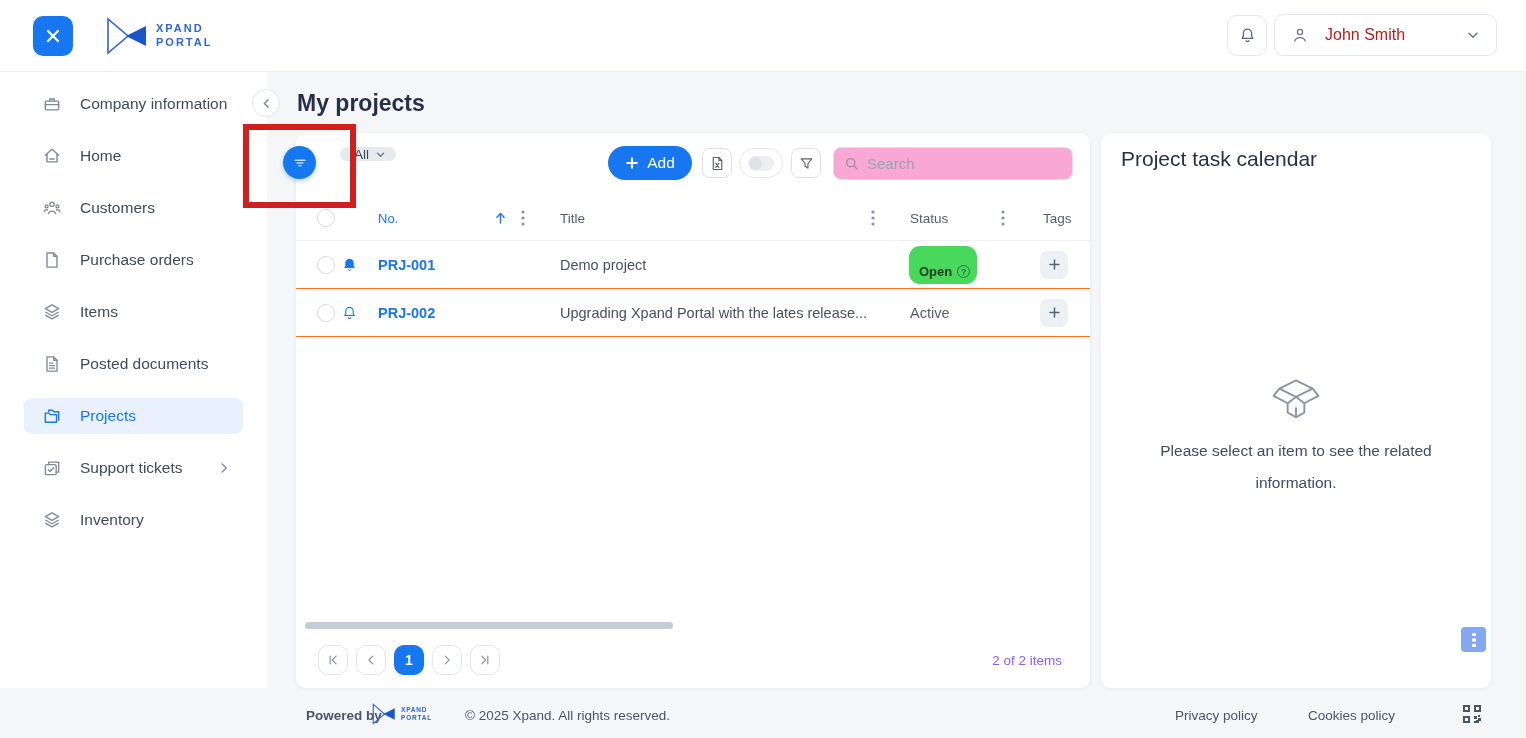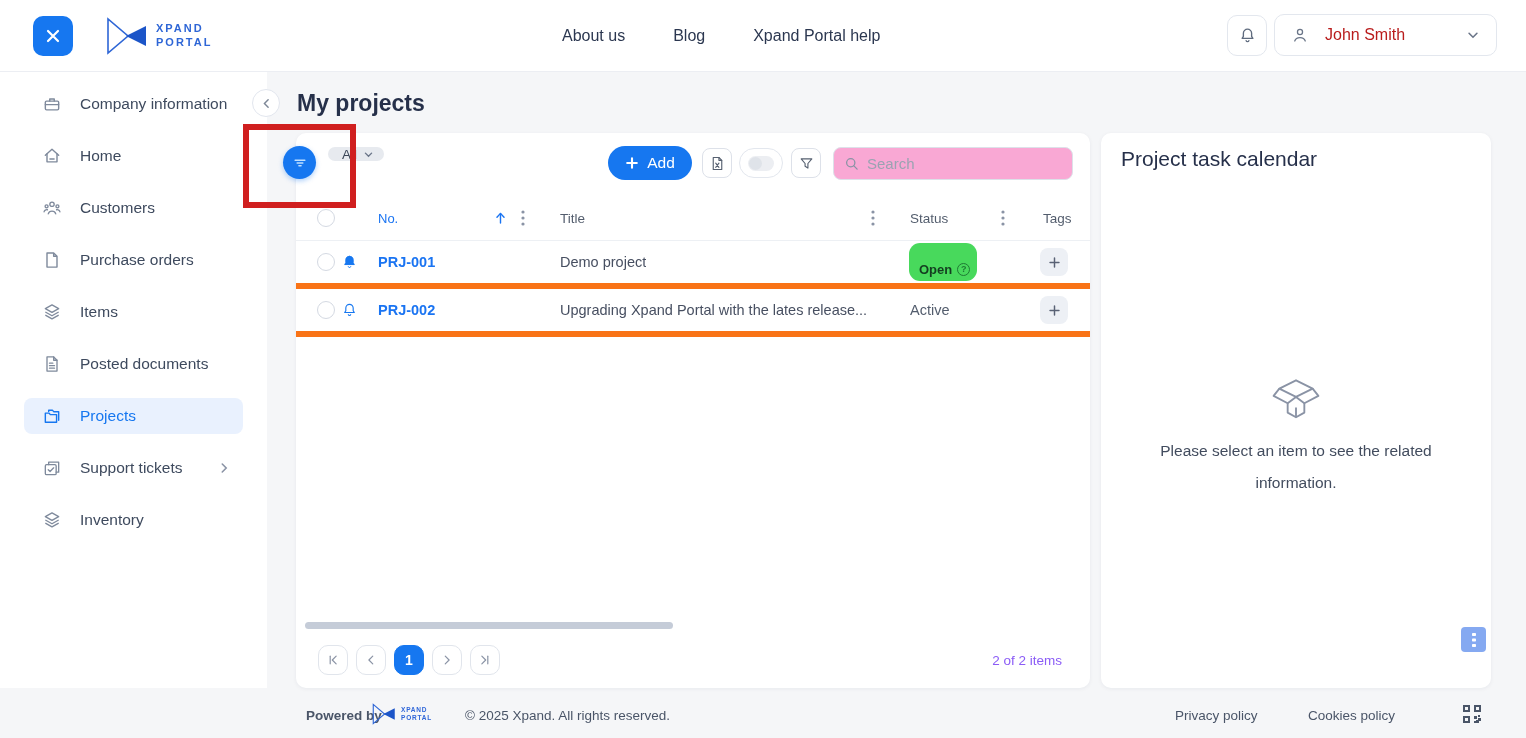--- a/index.html
+++ b/index.html
@@ -32,35 +32,35 @@
   .back-btn { position:absolute; left:252px; top:89px; width:28px; height:28px; border-radius:50%; background:#fff; border:1px solid #e2e6ee; display:flex; align-items:center; justify-content:center; color:#7d8797; z-index:6; cursor:pointer; }
   .page-title { position:absolute; left:297px; top:90px; font-size:23px; font-weight:700; color:#26304a; }
 
   
   .annotation-rect { position:absolute; left:243px; top:124px; width:113px; height:84px; border:6px solid #d01f1f; z-index:50; pointer-events:none; }
 
   
   .main-card { position:absolute; left:296px; top:133px; width:794px; height:555px; background:#fff; border-radius:10px; box-shadow:0 1px 4px rgba(20,30,60,.06); }
   .filter-fab { position:absolute; left:283px; top:146px; width:33px; height:33px; border-radius:50%; background:#1677f0; color:#cfe2ff; display:flex; align-items:center; justify-content:center; z-index:8; box-shadow:0 2px 5px rgba(22,119,240,.35); cursor:pointer; border:none; }
 
-  .all-pill { position:absolute; left:32px; top:14px; height:14px; min-width:56px; padding:0 10px 0 14px; border-radius:16px; background:#e7eaef; display:flex; align-items:center; gap:6px; font-size:13.5px; color:#3c4758; cursor:pointer; border:none; }
+  .all-pill { position:absolute; left:44px; top:14px; height:14px; min-width:56px; padding:0 10px 0 14px; border-radius:16px; background:#e7eaef; display:flex; align-items:center; gap:6px; font-size:13.5px; color:#3c4758; cursor:pointer; border:none; }
   .add-btn { position:absolute; left:312px; top:13px; width:84px; height:34px; border-radius:17px; background:#1677f0; color:#fff; display:flex; align-items:center; justify-content:center; gap:8px; font-size:15.5px; border:none; cursor:pointer; }
   .tool-btn { position:absolute; width:30px; height:30px; border:1px solid #dde1e9; border-radius:8px; background:#fff; color:#566070; display:flex; align-items:center; justify-content:center; cursor:pointer; }
   .tool-btn.excel { left:406px; top:15px; }
   .tool-btn.funnel { left:495px; top:15px; }
   .toggle-wrap { position:absolute; left:443px; top:15px; width:44px; height:30px; border:1px solid #e3e7ee; border-radius:15px; background:#fff; display:flex; align-items:center; justify-content:center; cursor:pointer; }
   .toggle-track { width:26px; height:15px; border-radius:8px; background:#eceef2; position:relative; }
   .toggle-knob { position:absolute; left:1px; top:1px; width:13px; height:13px; border-radius:50%; background:#dfe3e9; }
   .search-box { position:absolute; left:537px; top:14px; width:240px; height:33px; border:1px solid #dde1e9; border-radius:8px; background:#f9a8d4; display:flex; align-items:center; padding:0 10px; gap:8px; color:#9aa3b2; }
   .search-box input { border:none; outline:none; width:100%; font-size:15px; font-family:inherit; color:#3c4758; background:transparent; }
   .search-box input::placeholder { color:#9aa3b2; }
 
   
   .thead { position:absolute; left:0; top:63px; width:100%; height:45px; border-bottom:1px solid #edf0f4; }
-  .trow { position:absolute; left:0; width:100%; height:48px; border-bottom:6px solid #f97316; }
+  .trow { position:absolute; left:0; width:100%; height:48px; border-bottom:1px solid #f97316; }
   .row-0 { top:108px; } .row-1 { top:156px; }
   .cb { position:absolute; left:21px; top:50%; transform:translateY(-50%); width:18px; height:18px; border:1.5px solid #d4d9e2; border-radius:50%; background:#fff; cursor:pointer; }
   .col-bell { position:absolute; left:45px; top:50%; transform:translateY(-50%); width:17px; height:17px; color:#1677f0; display:flex; }
   .col-no-h { position:absolute; left:82px; top:50%; transform:translateY(-50%); font-size:13px; color:#1a74f2; }
   .sort-up { position:absolute; left:196px; top:50%; transform:translateY(-50%); width:17px; height:17px; color:#1a74f2; display:flex; cursor:pointer; }
   .dots { position:absolute; top:50%; transform:translateY(-50%); width:14px; height:18px; color:#8a93a5; display:flex; cursor:pointer; }
   .d1{ left:220px; } .d2{ left:570px; } .d3{ left:700px; }
   .col-h { position:absolute; top:50%; transform:translateY(-50%); font-size:13.5px; color:#535d6d; }
   .h-title{ left:264px; } .h-status{ left:614px; } .h-tags{ left:747px; }
   .col-no { position:absolute; left:82px; top:50%; transform:translateY(-50%); font-size:14.5px; font-weight:600; color:#1a74f2; text-decoration:none; cursor:pointer; }
@@ -116,25 +116,20 @@
         <svg width="46" height="42" viewBox="0 0 46 42">
           <path d="M4 4 L4 38 L24 21 Z" fill="none" stroke="#2e66d6" stroke-width="1.6"></path>
           <path d="M42 11 L42 31 L22 21 Z" fill="#1c55c8"></path>
         </svg>
       </span>
       <div class="brand-text">
         <div>XPAND</div>
         <div>PORTAL</div>
       </div>
     </div>
-    <nav class="topnav">
-      <a>About us</a>
-      <a>Blog</a>
-      <a>Xpand Portal help</a>
-    </nav>
     <button class="bell-btn">
       <span>
         <svg width="19" height="19" viewBox="0 0 24 24" fill="none" stroke="currentColor" stroke-width="1.7" stroke-linecap="round" stroke-linejoin="round">
             <path d="M12 4 a5.2 5.2 0 0 1 5.2 5.2 V13 l1.6 2.6 H5.2 L6.8 13 V9.2 A5.2 5.2 0 0 1 12 4 Z"></path>
             <path d="M10.3 18.6 a1.8 1.8 0 0 0 3.4 0"></path>
           </svg>
       </span>
     </button>
     <div class="user-chip">
       <span>

